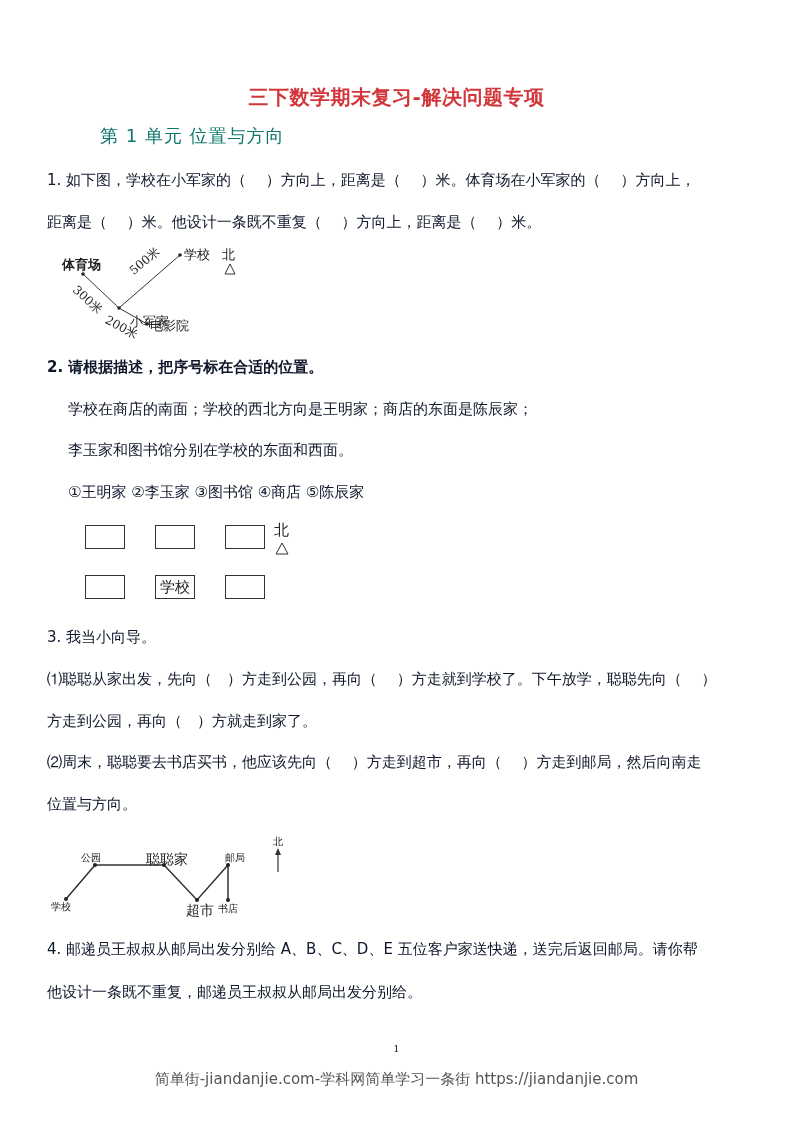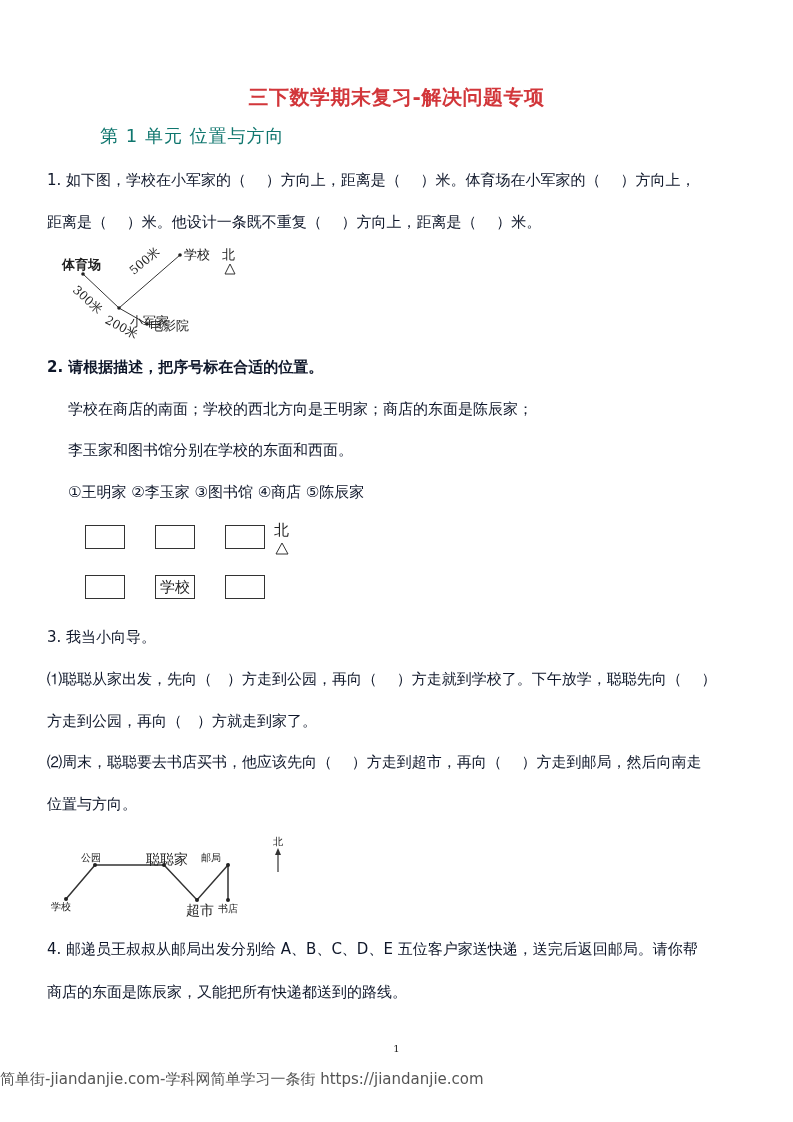--- a/index.html
+++ b/index.html
@@ -24,21 +24,21 @@
   .box {
     position: absolute; width: 40px; height: 24px; border: 1.3px solid #333; box-sizing: border-box;
     font-family: "DejaVu Serif", "Liberation Serif", serif; font-size: 15px;
     text-align: center; line-height: 22px; color: #222;
   }
   .pagenum {
     left: 0; width: 793px; top: 1043px; text-align: center; font-size: 10px; color: #222;
     font-family: "DejaVu Serif", serif;
   }
   .footer {
-    left: 0; width: 793px; top: 1070px; text-align: left; font-size: 15px; color: #555;
+    left: 0; width: 793px; top: 1070px; text-align: center; font-size: 15px; color: #555;
   }
 </style>
 </head>
 <body>
 
 <div class="abs title">三下数学期末复习-解决问题专项</div>
 <div class="abs section">第 1 单元  位置与方向</div>
 
 <div class="abs line" style="top:170px;">1. 如下图，学校在小军家的（　 ）方向上，距离是（　 ）米。体育场在小军家的（　 ）方向上，</div>
 <div class="abs line" style="top:212px;">距离是（　 ）米。他设计一条既不重复（　 ）方向上，距离是（　 ）米。</div>
@@ -96,23 +96,23 @@
     <circle cx="119" cy="35" r="2" fill="#222"></circle>
     <circle cx="152" cy="70" r="2" fill="#222"></circle>
     <circle cx="183" cy="35" r="2" fill="#222"></circle>
     <circle cx="183" cy="70" r="2" fill="#222"></circle>
     <line x1="233" y1="42" x2="233" y2="24" stroke="#333" stroke-width="1.2"></line>
     <polygon points="233,18 230,25 236,25" fill="#333"></polygon>
   </svg>
   <span class="abs diag-text" style="left:6px; top:70px; font-size:10px;">学校</span>
   <span class="abs diag-text" style="left:36px; top:21px; font-size:10px;font-family:Liberation Mono, monospace;">公园</span>
   <span class="abs diag-text" style="left:101px; top:21px; font-size:14px;text-align:right;">聪聪家</span>
-  <span class="abs diag-text" style="left:156px; top:21px; font-size:10px;font-family:Liberation Serif, serif;">邮局</span>
+  <span class="abs diag-text" style="left:180px; top:21px; font-size:10px;font-family:Liberation Serif, serif;">邮局</span>
   <span class="abs diag-text" style="left:141px; top:72px; font-size:14px;">超市</span>
   <span class="abs diag-text" style="left:173px; top:72px; font-size:10px;">书店</span>
   <span class="abs diag-text" style="left:228px; top:5px; font-size:10px;">北</span>
 </div>
 
 <div class="abs line" style="top:939px;">4. 邮递员王叔叔从邮局出发分别给 A、B、C、D、E 五位客户家送快递，送完后返回邮局。请你帮</div>
-<div class="abs line" style="top:982px;">商店的东面是陈辰家，又能把所有快递都送到的路线。</div>
+<div class="abs line" style="top:982px;">他设计一条既不重复，邮递员王叔叔从邮局出发分别给。</div>
 
 <div class="abs pagenum">1</div>
 <div class="abs footer">简单街-jiandanjie.com-学科网简单学习一条街 https://jiandanjie.com</div>
 
 </body></html>

